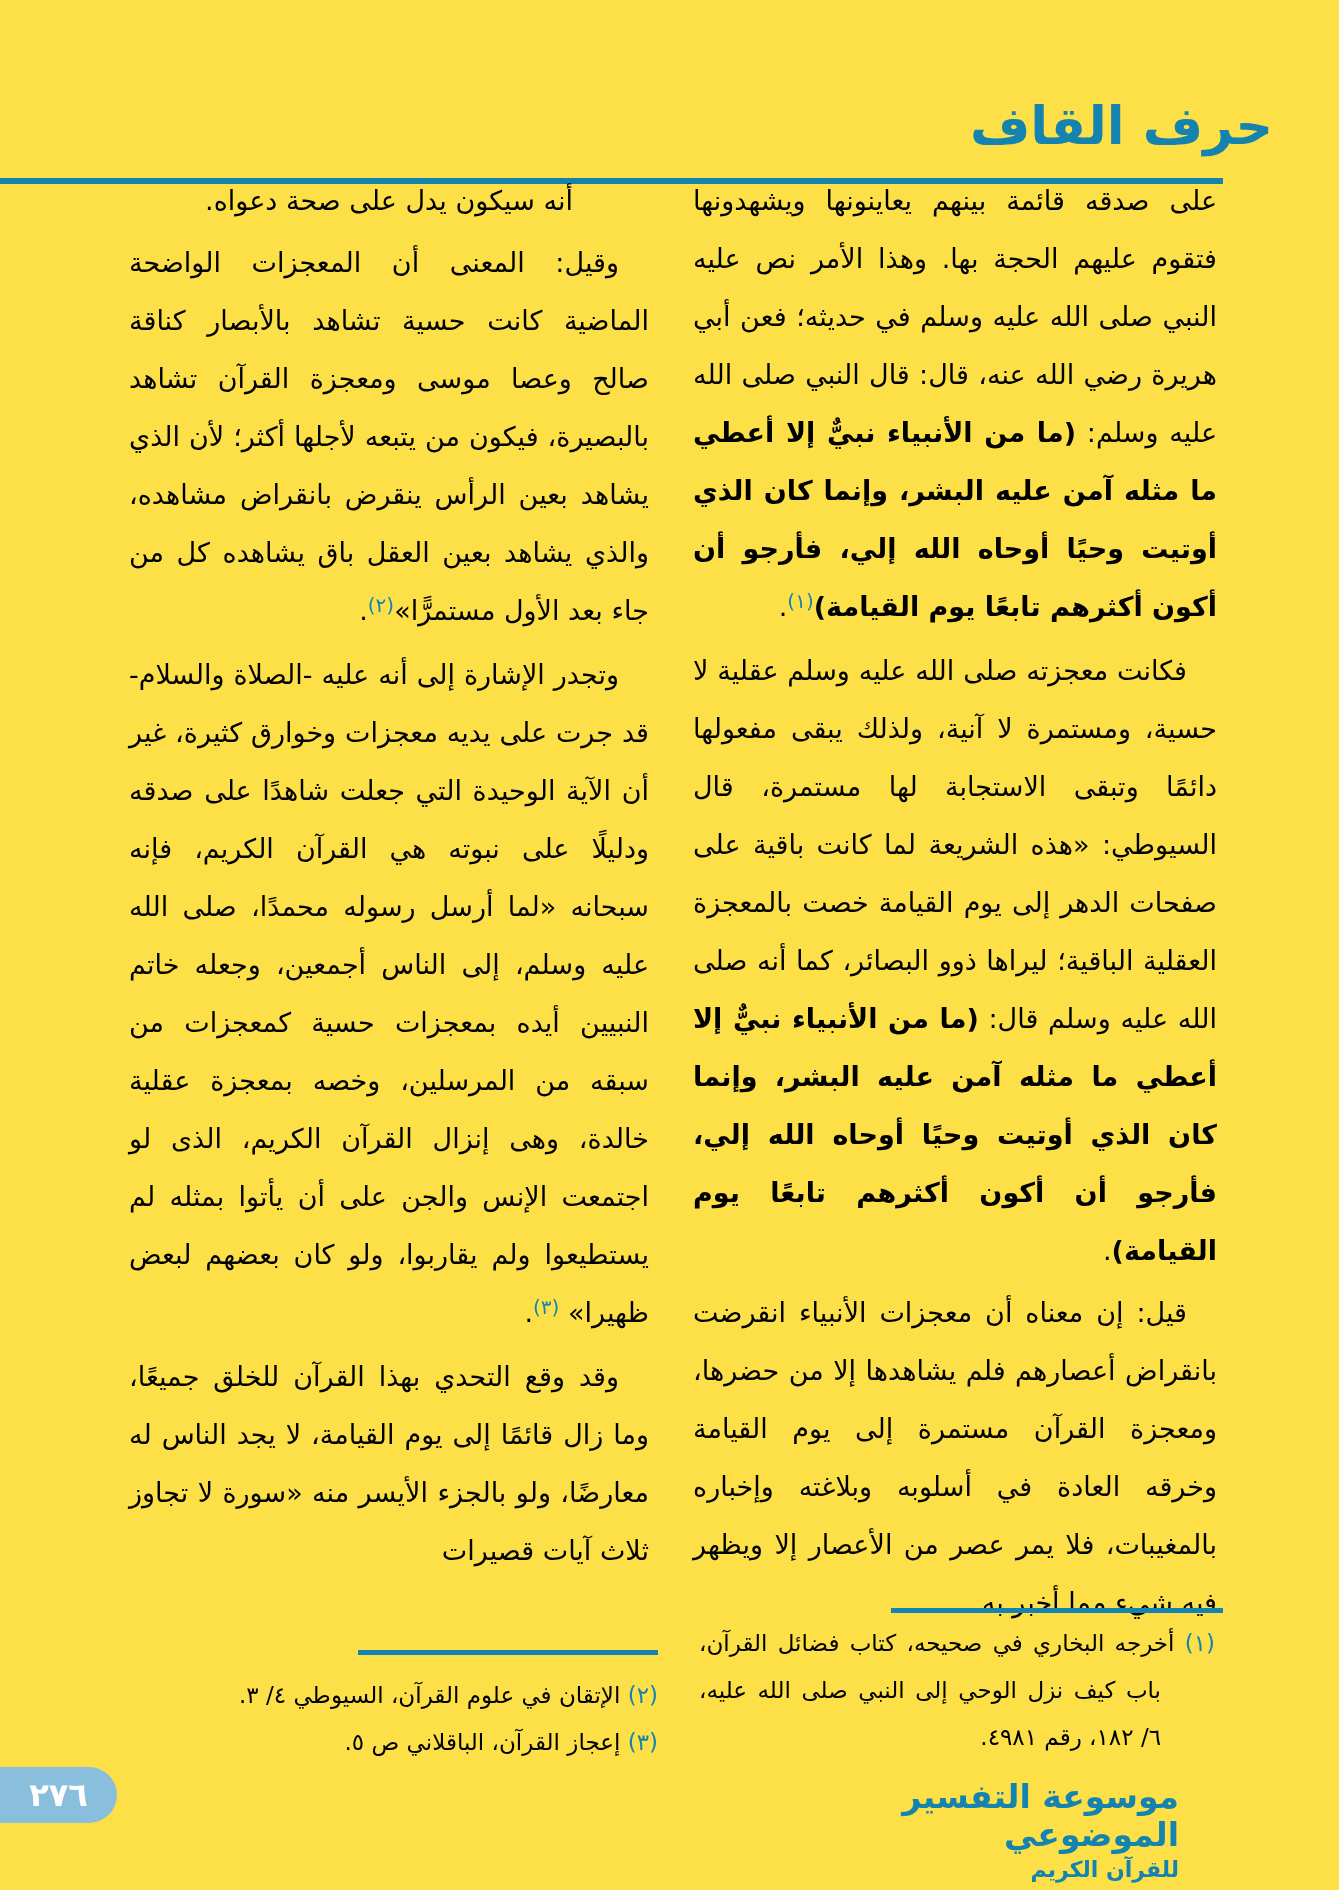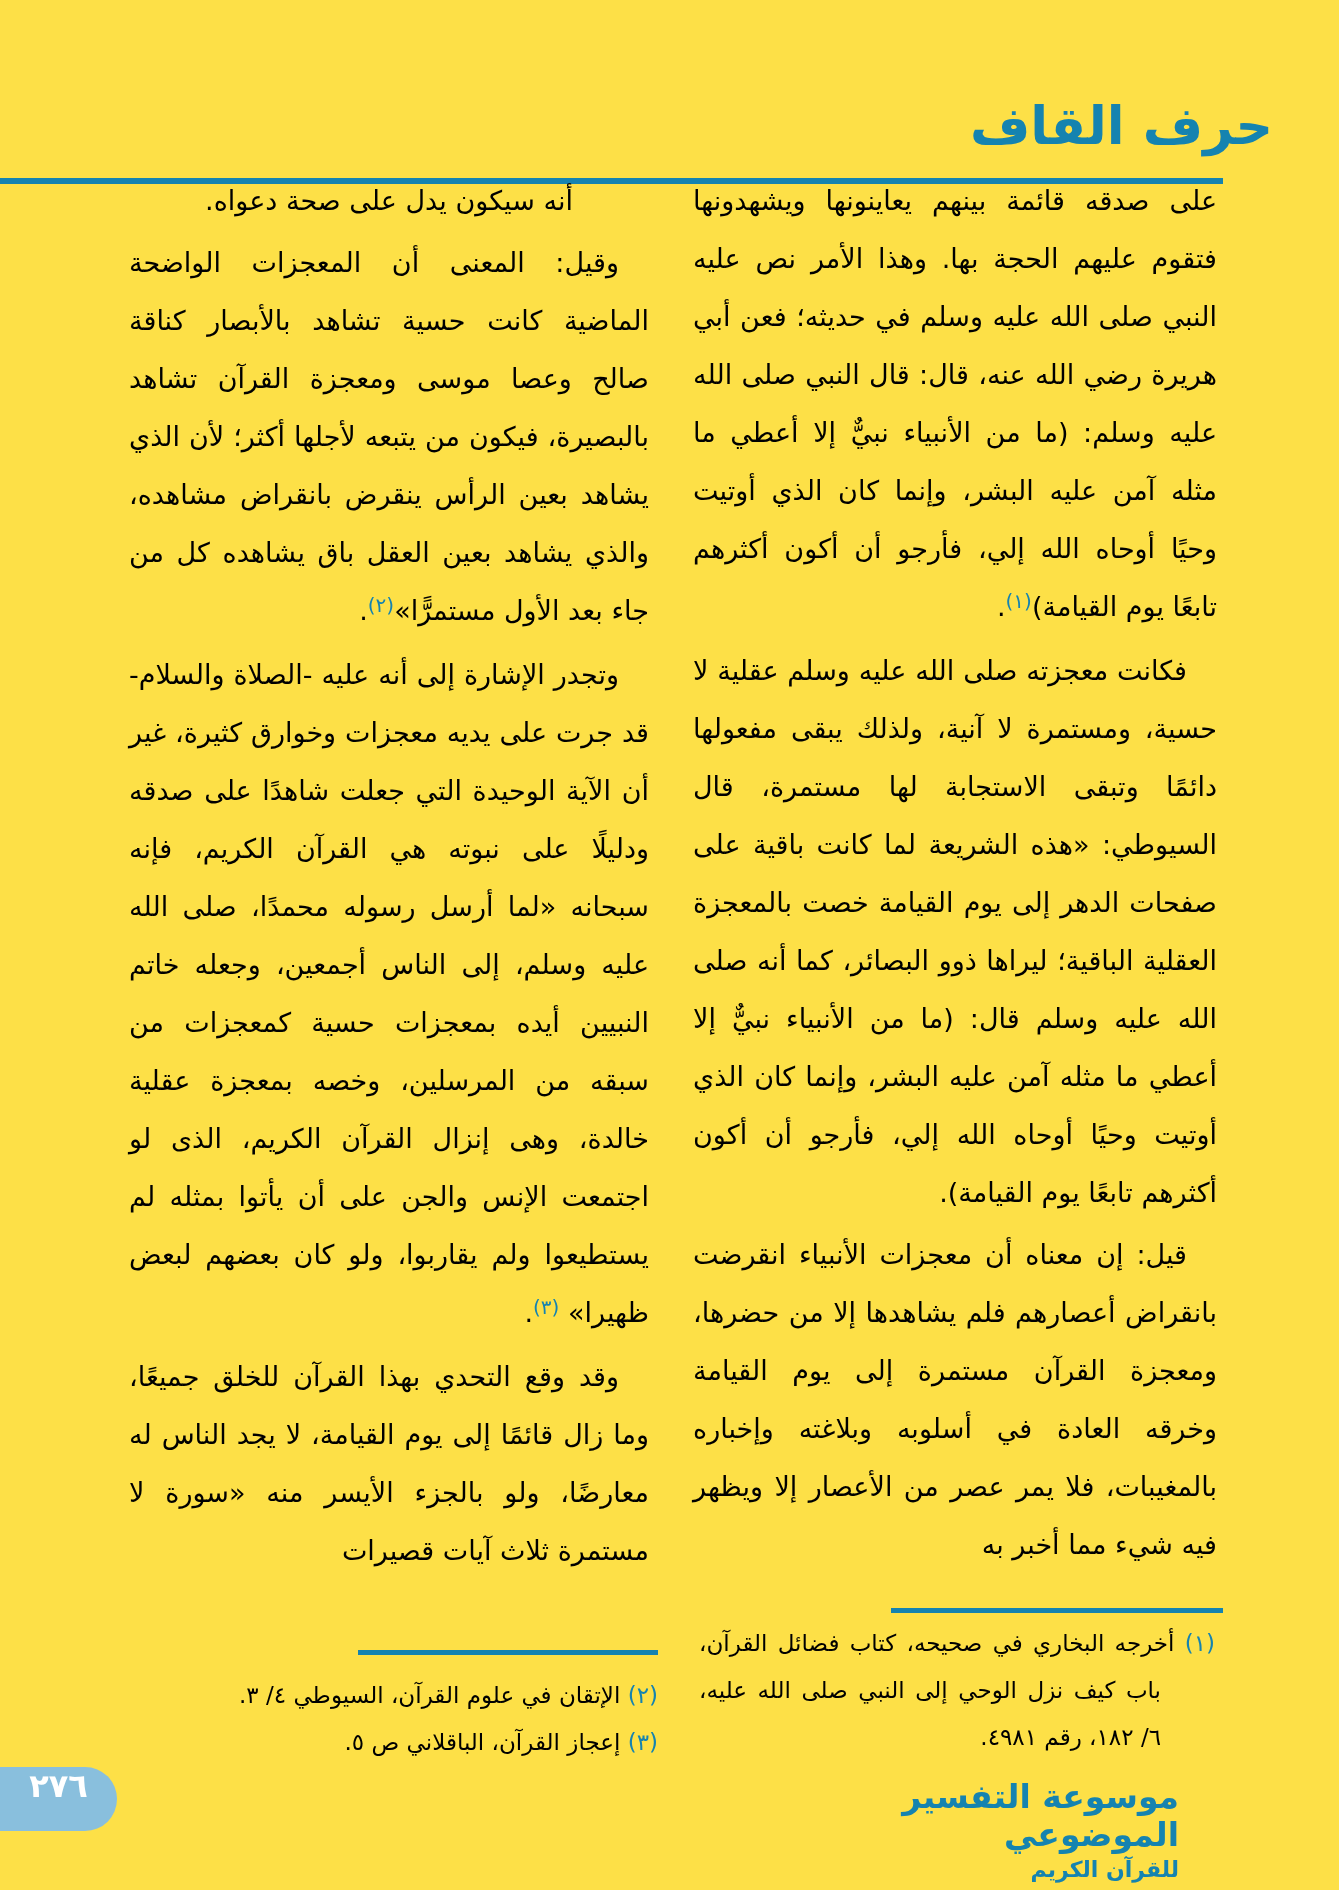--- a/index.html
+++ b/index.html
@@ -39,21 +39,21 @@
     line-height:58px;
     color:#000;
     text-align:justify;
     text-align-last:right;
   }
   .col-right{right:118px;width:532px;}
   .col-left{right:686px;width:528px;}
   .para{margin:4px;}
   .para.indent{text-indent:30px;}
   .para.continuation{text-align:center;text-align-last:center;}
-  .seg-bold{font-weight:normal;}
+  .seg-bold{font-weight:bold;}
   .seg-ref{
     color:var(--accent);
     font-size:20px;
     position:relative;
     top:-8px;
   }
   
   .fn-sep{position:absolute;height:5px;background:var(--accent);}
   .fn-sep-right{top:1608px;right:116px;width:332px;}
   .fn-sep-left{top:1650px;right:681px;width:300px;}
@@ -79,24 +79,25 @@
     line-height:1.15;
   }
   .publisher-line1{font-size:33px;font-weight:bold;}
   .publisher-line2{font-size:22px;font-weight:bold;margin-top:3px;}
   
   .page-badge{
     position:absolute;
     top:1767px;
     left:0;
     width:117px;
-    height:64px;
+    height:56px;
     background:var(--badge);
     border-radius:0 32px 32px 0; 
     display:flex;
+    align-items:center;
     justify-content:center;
     color:#ffffff;
     font-size:32px;
     font-weight:bold;
   }
 </style>
 </head>
 <body>
 
 <div class="page" style="--accent: #1583b0; --badge: #89bfdd;">
@@ -106,21 +107,21 @@
 
   <div class="col col-right">
       <p class="para"><span class="seg-normal">على صدقه قائمة بينهم يعاينونها ويشهدونها فتقوم عليهم الحجة بها. وهذا الأمر نص عليه النبي صلى الله عليه وسلم في حديثه؛ فعن أبي هريرة رضي الله عنه، قال: قال النبي صلى الله عليه وسلم: </span><span class="seg-bold">(ما من الأنبياء نبيٌّ إلا أعطي ما مثله آمن عليه البشر، وإنما كان الذي أوتيت وحيًا أوحاه الله إلي، فأرجو أن أكون أكثرهم تابعًا يوم القيامة)</span><span class="seg-ref">(١)</span><span class="seg-normal">.</span></p>
       <p class="para indent"><span class="seg-normal">فكانت معجزته صلى الله عليه وسلم عقلية لا حسية، ومستمرة لا آنية، ولذلك يبقى مفعولها دائمًا وتبقى الاستجابة لها مستمرة، قال السيوطي: «هذه الشريعة لما كانت باقية على صفحات الدهر إلى يوم القيامة خصت بالمعجزة العقلية الباقية؛ ليراها ذوو البصائر، كما أنه صلى الله عليه وسلم قال: </span><span class="seg-bold">(ما من الأنبياء نبيٌّ إلا أعطي ما مثله آمن عليه البشر، وإنما كان الذي أوتيت وحيًا أوحاه الله إلي، فأرجو أن أكون أكثرهم تابعًا يوم القيامة)</span><span class="seg-normal">.</span></p>
       <p class="para indent"><span class="seg-normal">قيل: إن معناه أن معجزات الأنبياء انقرضت بانقراض أعصارهم فلم يشاهدها إلا من حضرها، ومعجزة القرآن مستمرة إلى يوم القيامة وخرقه العادة في أسلوبه وبلاغته وإخباره بالمغيبات، فلا يمر عصر من الأعصار إلا ويظهر فيه شيء مما أخبر به</span></p>
     </div>
   <div class="col col-left">
       <p class="para continuation"><span class="seg-normal">أنه سيكون يدل على صحة دعواه.</span></p>
       <p class="para indent"><span class="seg-normal">وقيل: المعنى أن المعجزات الواضحة الماضية كانت حسية تشاهد بالأبصار كناقة صالح وعصا موسى ومعجزة القرآن تشاهد بالبصيرة، فيكون من يتبعه لأجلها أكثر؛ لأن الذي يشاهد بعين الرأس ينقرض بانقراض مشاهده، والذي يشاهد بعين العقل باق يشاهده كل من جاء بعد الأول مستمرًّا»</span><span class="seg-ref">(٢)</span><span class="seg-normal">.</span></p>
       <p class="para indent"><span class="seg-normal">وتجدر الإشارة إلى أنه عليه -الصلاة والسلام- قد جرت على يديه معجزات وخوارق كثيرة، غير أن الآية الوحيدة التي جعلت شاهدًا على صدقه ودليلًا على نبوته هي القرآن الكريم، فإنه سبحانه «لما أرسل رسوله محمدًا، صلى الله عليه وسلم، إلى الناس أجمعين، وجعله خاتم النبيين أيده بمعجزات حسية كمعجزات من سبقه من المرسلين، وخصه بمعجزة عقلية خالدة، وهى إنزال القرآن الكريم، الذى لو اجتمعت الإنس والجن على أن يأتوا بمثله لم يستطيعوا ولم يقاربوا، ولو كان بعضهم لبعض ظهيرا» </span><span class="seg-ref">(٣)</span><span class="seg-normal">.</span></p>
-      <p class="para indent"><span class="seg-normal">وقد وقع التحدي بهذا القرآن للخلق جميعًا، وما زال قائمًا إلى يوم القيامة، لا يجد الناس له معارضًا، ولو بالجزء الأيسر منه «سورة لا مستمرة ثلاث آيات قصيرات</span></p>
+      <p class="para indent"><span class="seg-normal">وقد وقع التحدي بهذا القرآن للخلق جميعًا، وما زال قائمًا إلى يوم القيامة، لا يجد الناس له معارضًا، ولو بالجزء الأيسر منه «سورة لا تجاوز ثلاث آيات قصيرات</span></p>
     </div>
 
   <div class="fn-sep fn-sep-right"></div>
   <div class="fn-sep fn-sep-left"></div>
 
   <div class="fn-block fn-block-right">
       <div class="fn"><span class="fn-marker">(١)</span><span> أخرجه البخاري في صحيحه، كتاب فضائل القرآن، باب كيف نزل الوحي إلى النبي صلى الله عليه، ٦/ ١٨٢، رقم ٤٩٨١.</span></div>
     </div>
   <div class="fn-block fn-block-left">
       <div class="fn"><span class="fn-marker">(٢)</span><span> الإتقان في علوم القرآن، السيوطي ٤/ ٣.</span></div>

